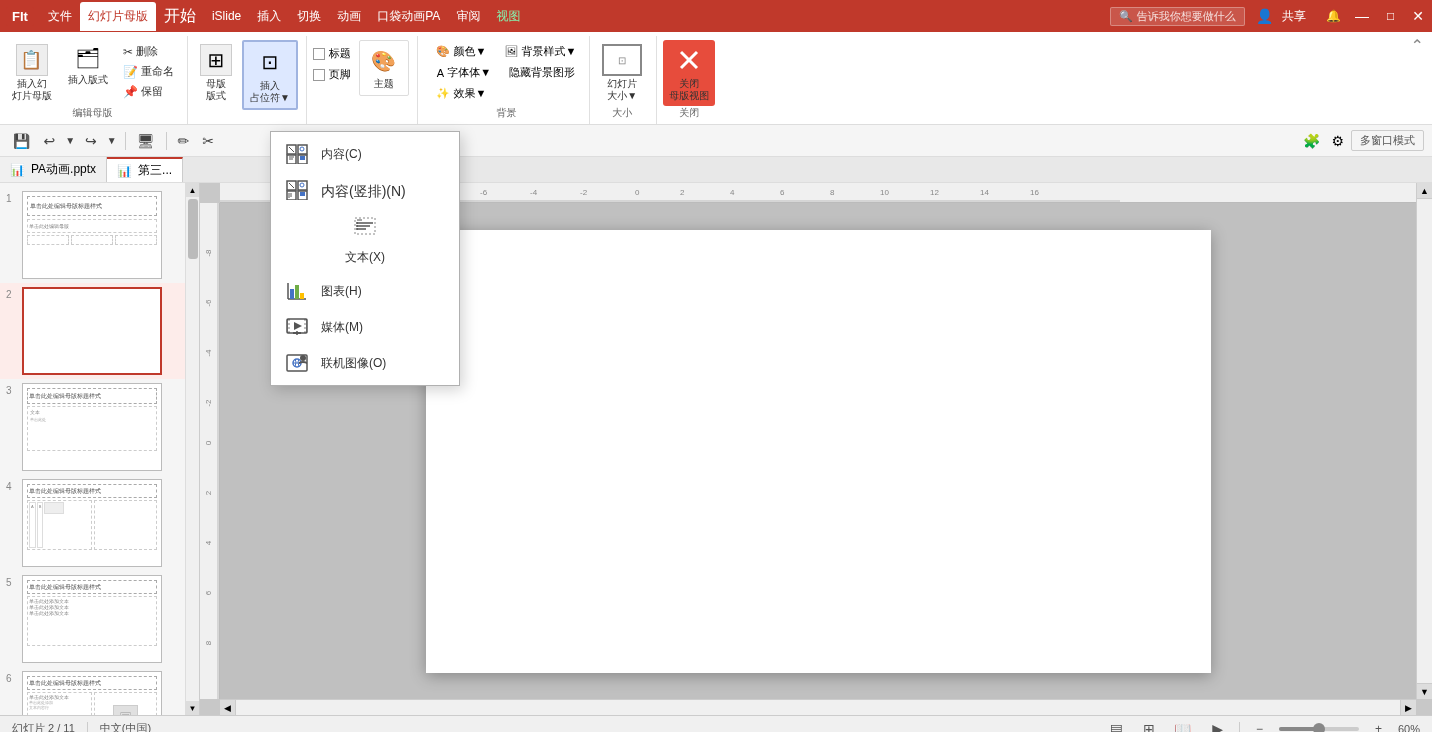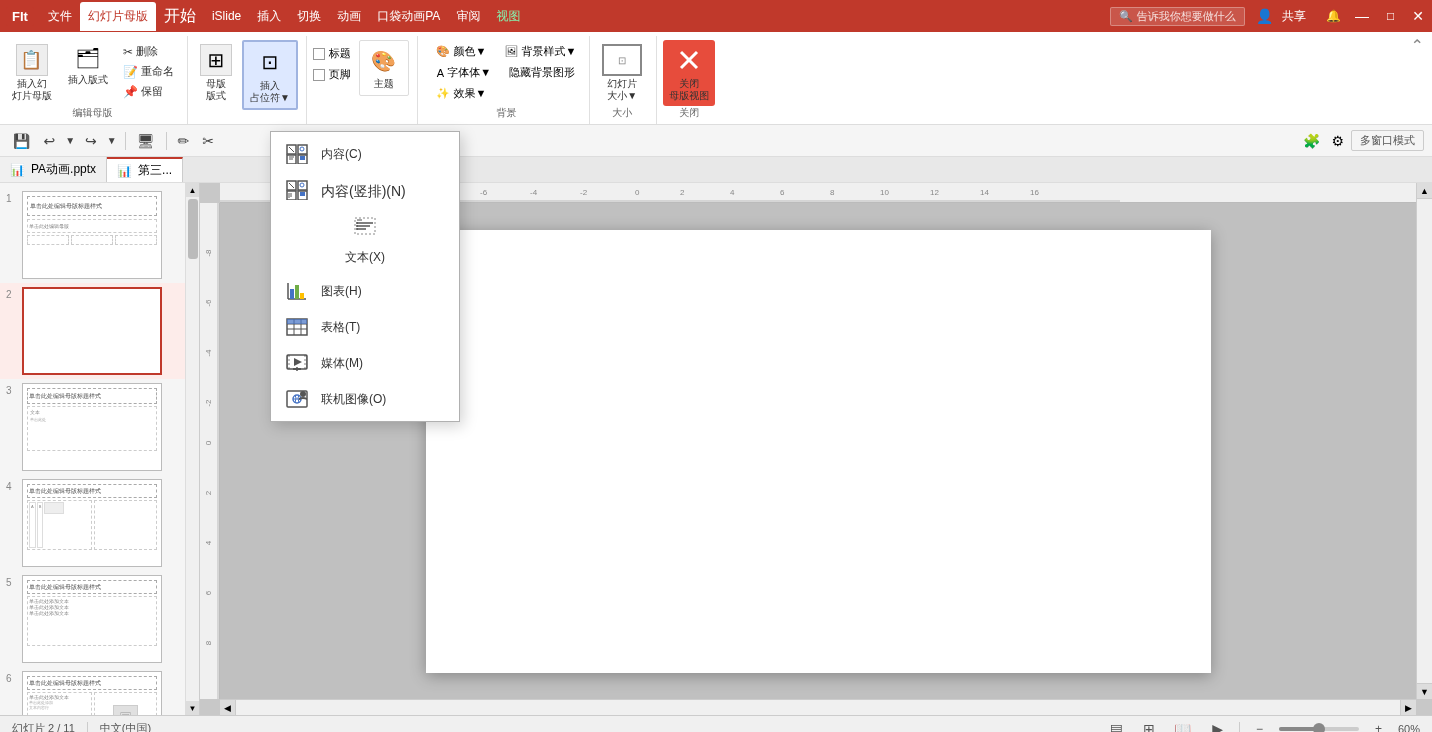--- a/index.html
+++ b/index.html
@@ -461,33 +461,20 @@
         <line x1="2" y1="18" x2="20" y2="18" stroke="#555" stroke-width="1.5"></line>
         <line x1="2" y1="2" x2="2" y2="18" stroke="#555" stroke-width="1.5"></line>
         <rect x="4" y="8" width="4" height="10" fill="#4472c4"></rect>
         <rect x="9" y="4" width="4" height="14" fill="#70ad47"></rect>
         <rect x="14" y="12" width="4" height="6" fill="#ffc000"></rect>
       </svg>
     </div>
     <span>图表(H)</span>
   </div>
 
-  <div style="display:flex; align-items:center; padding:7px 14px; cursor:pointer; font-size:12px; color:#333; gap:12px;">
-    <div style="width:24px; height:22px; display:flex; align-items:center; justify-content:center; flex-shrink:0;">
-      <svg width="22" height="20" viewBox="0 0 22 20">
-        <rect x="1" y="2" width="20" height="16" fill="none" stroke="#555" stroke-width="1.5"></rect>
-        <line x1="1" y1="7" x2="21" y2="7" stroke="#555" stroke-width="1"></line>
-        <line x1="1" y1="12" x2="21" y2="12" stroke="#555" stroke-width="1"></line>
-        <line x1="8" y1="2" x2="8" y2="18" stroke="#555" stroke-width="1"></line>
-        <line x1="15" y1="2" x2="15" y2="18" stroke="#555" stroke-width="1"></line>
-        <rect x="1" y="2" width="20" height="5" fill="#4472c4" opacity="0.7"></rect>
-      </svg>
-    </div>
-    <span>表格(T)</span>
-  </div>
 
 
   <div style="display:flex; align-items:center; padding:7px 14px; cursor:pointer; font-size:12px; color:#333; gap:12px;">
     <div style="width:24px; height:22px; display:flex; align-items:center; justify-content:center; flex-shrink:0;">
       <svg width="22" height="20" viewBox="0 0 22 20">
         <rect x="1" y="2" width="20" height="14" rx="1" fill="none" stroke="#555" stroke-width="1.5"></rect>
         <line x1="7" y1="16" x2="15" y2="16" stroke="#555" stroke-width="2"></line>
         <line x1="11" y1="14" x2="11" y2="18" stroke="#555" stroke-width="1.5"></line>
         <polygon points="8,5 8,13 16,9" fill="#555"></polygon>
 

